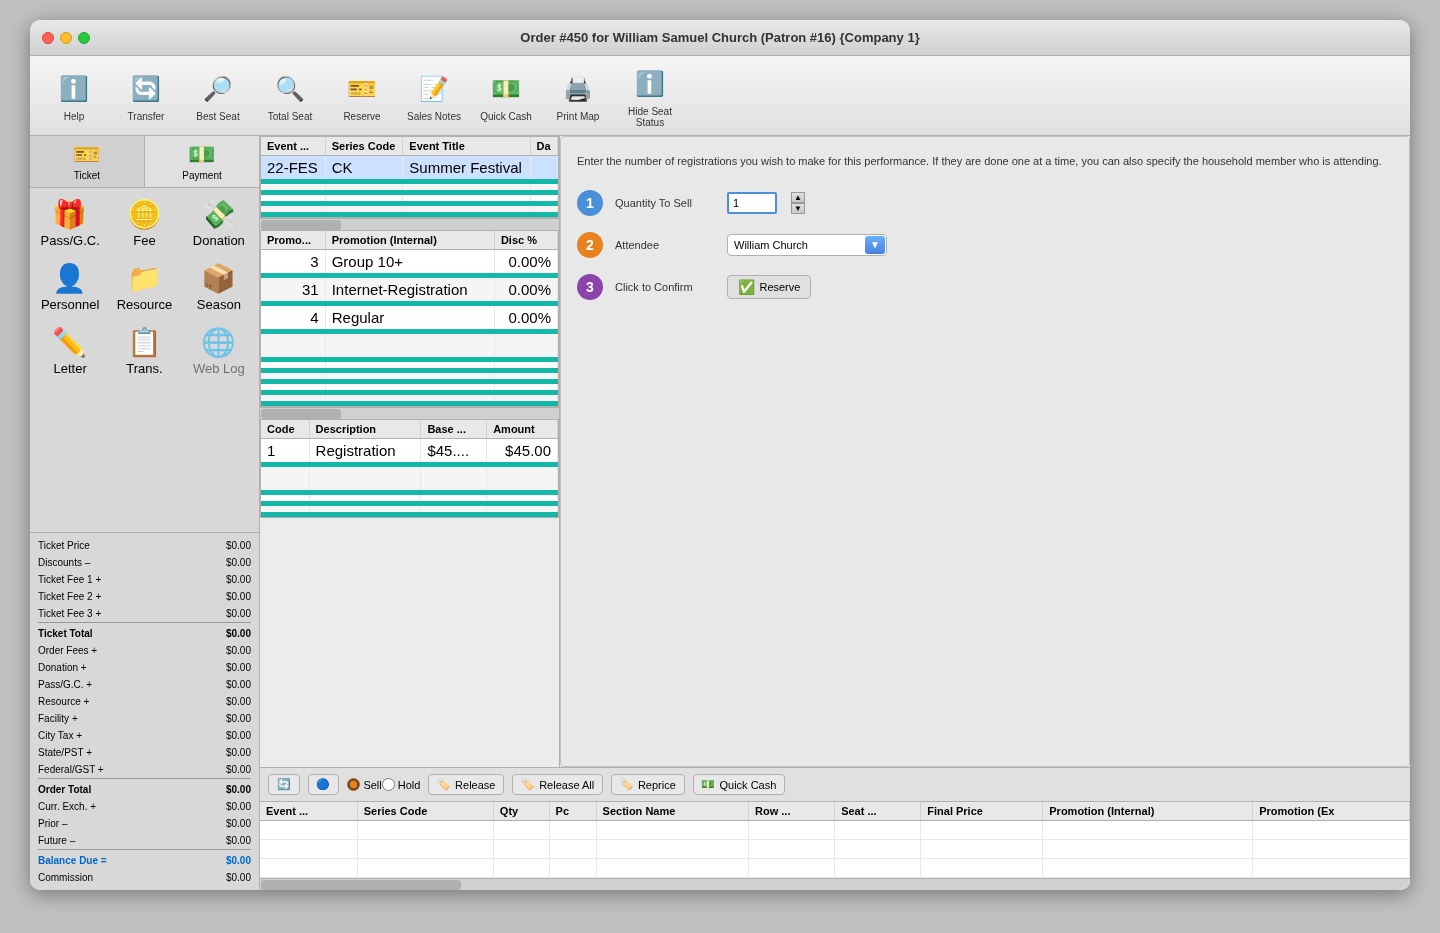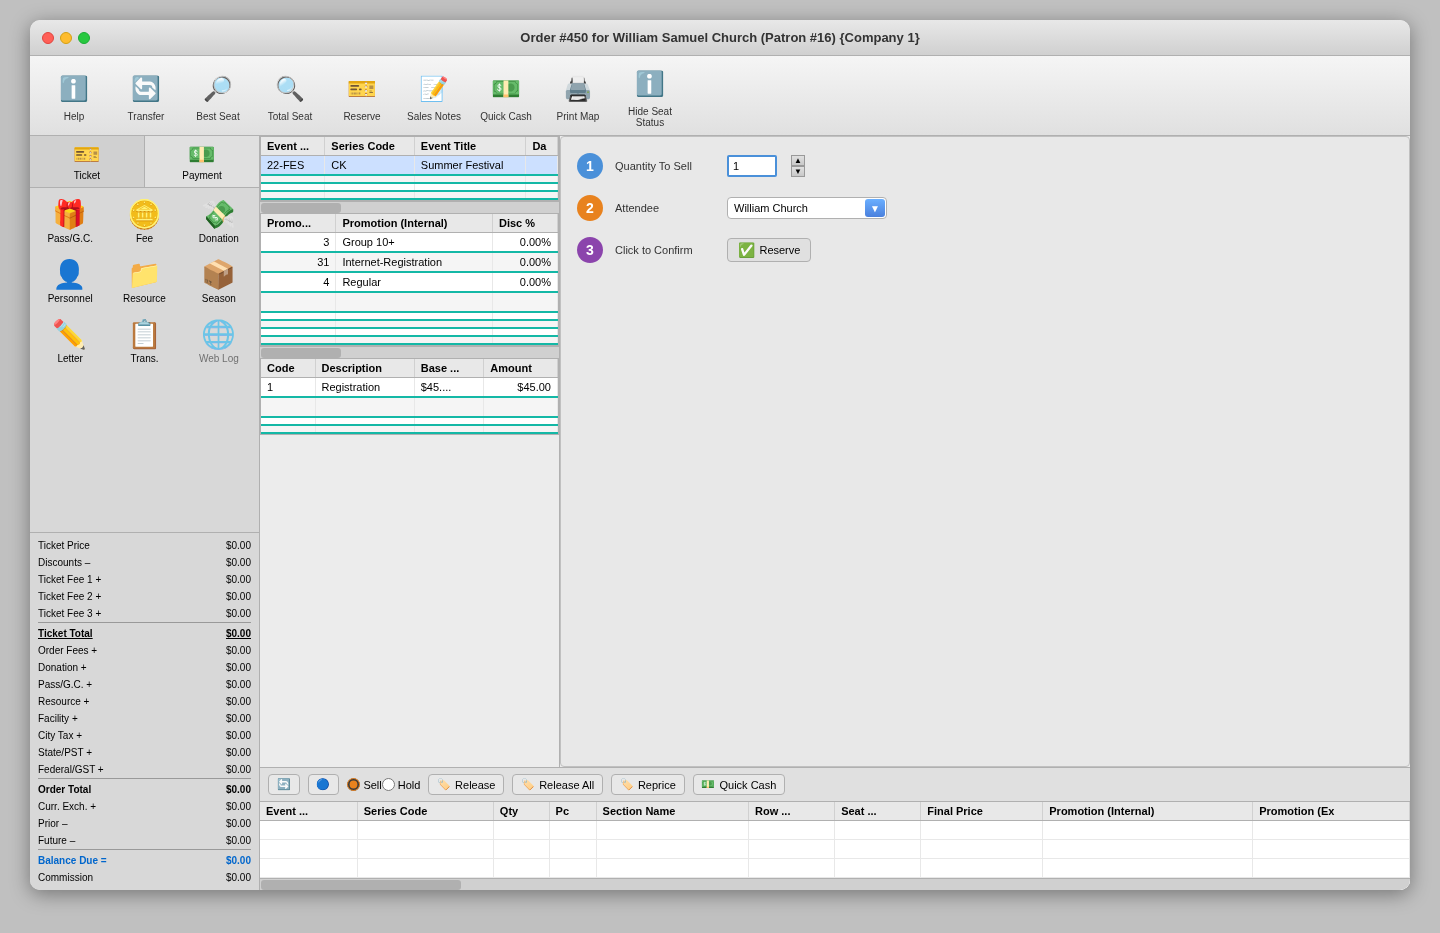--- a/index.html
+++ b/index.html
@@ -124,21 +124,21 @@
     }
     .icon-item {
       display: flex;
       flex-direction: column;
       align-items: center;
       padding: 6px 2px;
       cursor: pointer;
       border-radius: 4px;
     }
     .icon-item-icon { font-size: 28px; margin-bottom: 2px; }
-    .icon-item-label { font-size: 10px; text-align: center; }
+    .icon-item-label { font-size: 13px; text-align: center; }
     
     .summary-section {
       padding: 4px 8px;
       font-size: 10px;
       line-height: 1.7;
       border-top: 1px solid #b0b0b0;
       margin-top: auto;
     }
     .summary-row {
       display: flex;
@@ -189,24 +189,24 @@
     .data-grid th {
       background: #e8e8e8;
       border-bottom: 1px solid #b0b0b0;
       border-right: 1px solid #d0d0d0;
       padding: 3px 6px;
       font-weight: bold;
       font-size: 11px;
       text-align: left;
     }
     .data-grid td {
-      border-bottom: 2px solid #14b8a6;
+      border-bottom: 5px solid #14b8a6;
       border-right: 1px solid #e8e8e8;
       padding: 3px 6px;
-      font-size: 11px;
+      font-size: 15px;
     }
     .data-grid tr:nth-child(even) td { background: #f5f5f5; }
     
     .registration-form {
       background: #e8e8e8;
       border: 1px solid #c0c0c0;
       border-radius: 4px;
       padding: 16px;
       flex: 1;
     }
@@ -534,21 +534,21 @@
           <span>$0.00</span>
         </div>
         <div class="summary-row">
           <span>Ticket Fee 2 +</span>
           <span>$0.00</span>
         </div>
         <div class="summary-row">
           <span>Ticket Fee 3 +</span>
           <span>$0.00</span>
         </div>
-        <div class="summary-row bold" style="border-top:1px solid #999; padding-top:2px;text-decoration:underline;">
+        <div class="summary-row bold" style="border-top:1px solid #999; padding-top:2px;">
           <span>Ticket Total</span>
           <span>$0.00</span>
         </div>
         <div class="summary-row">
           <span>Order Fees +</span>
           <span>$0.00</span>
         </div>
         <div class="summary-row">
           <span>Donation +</span>
           <span>$0.00</span>
@@ -746,20 +746,21 @@
                     <td></td>
                   </tr>
               </tbody>
             </table>
           </div>
         </div>
 
         <div class="right-form-panel">
 
           <div class="registration-form">
+            <div class="form-description">Enter the number of registrations you wish to make for this performance.  If they are done one at a time, you can also specify the household member who is attending.</div>
 
             <div class="form-row">
               <div class="step-circle step-1">1</div>
               <span class="form-label">Quantity To Sell</span>
               <input type="text" class="qty-input" value="1" style="">
               <div class="qty-spinner">
                 <button class="qty-btn">▲</button>
                 <button class="qty-btn">▼</button>
               </div>
             </div>

